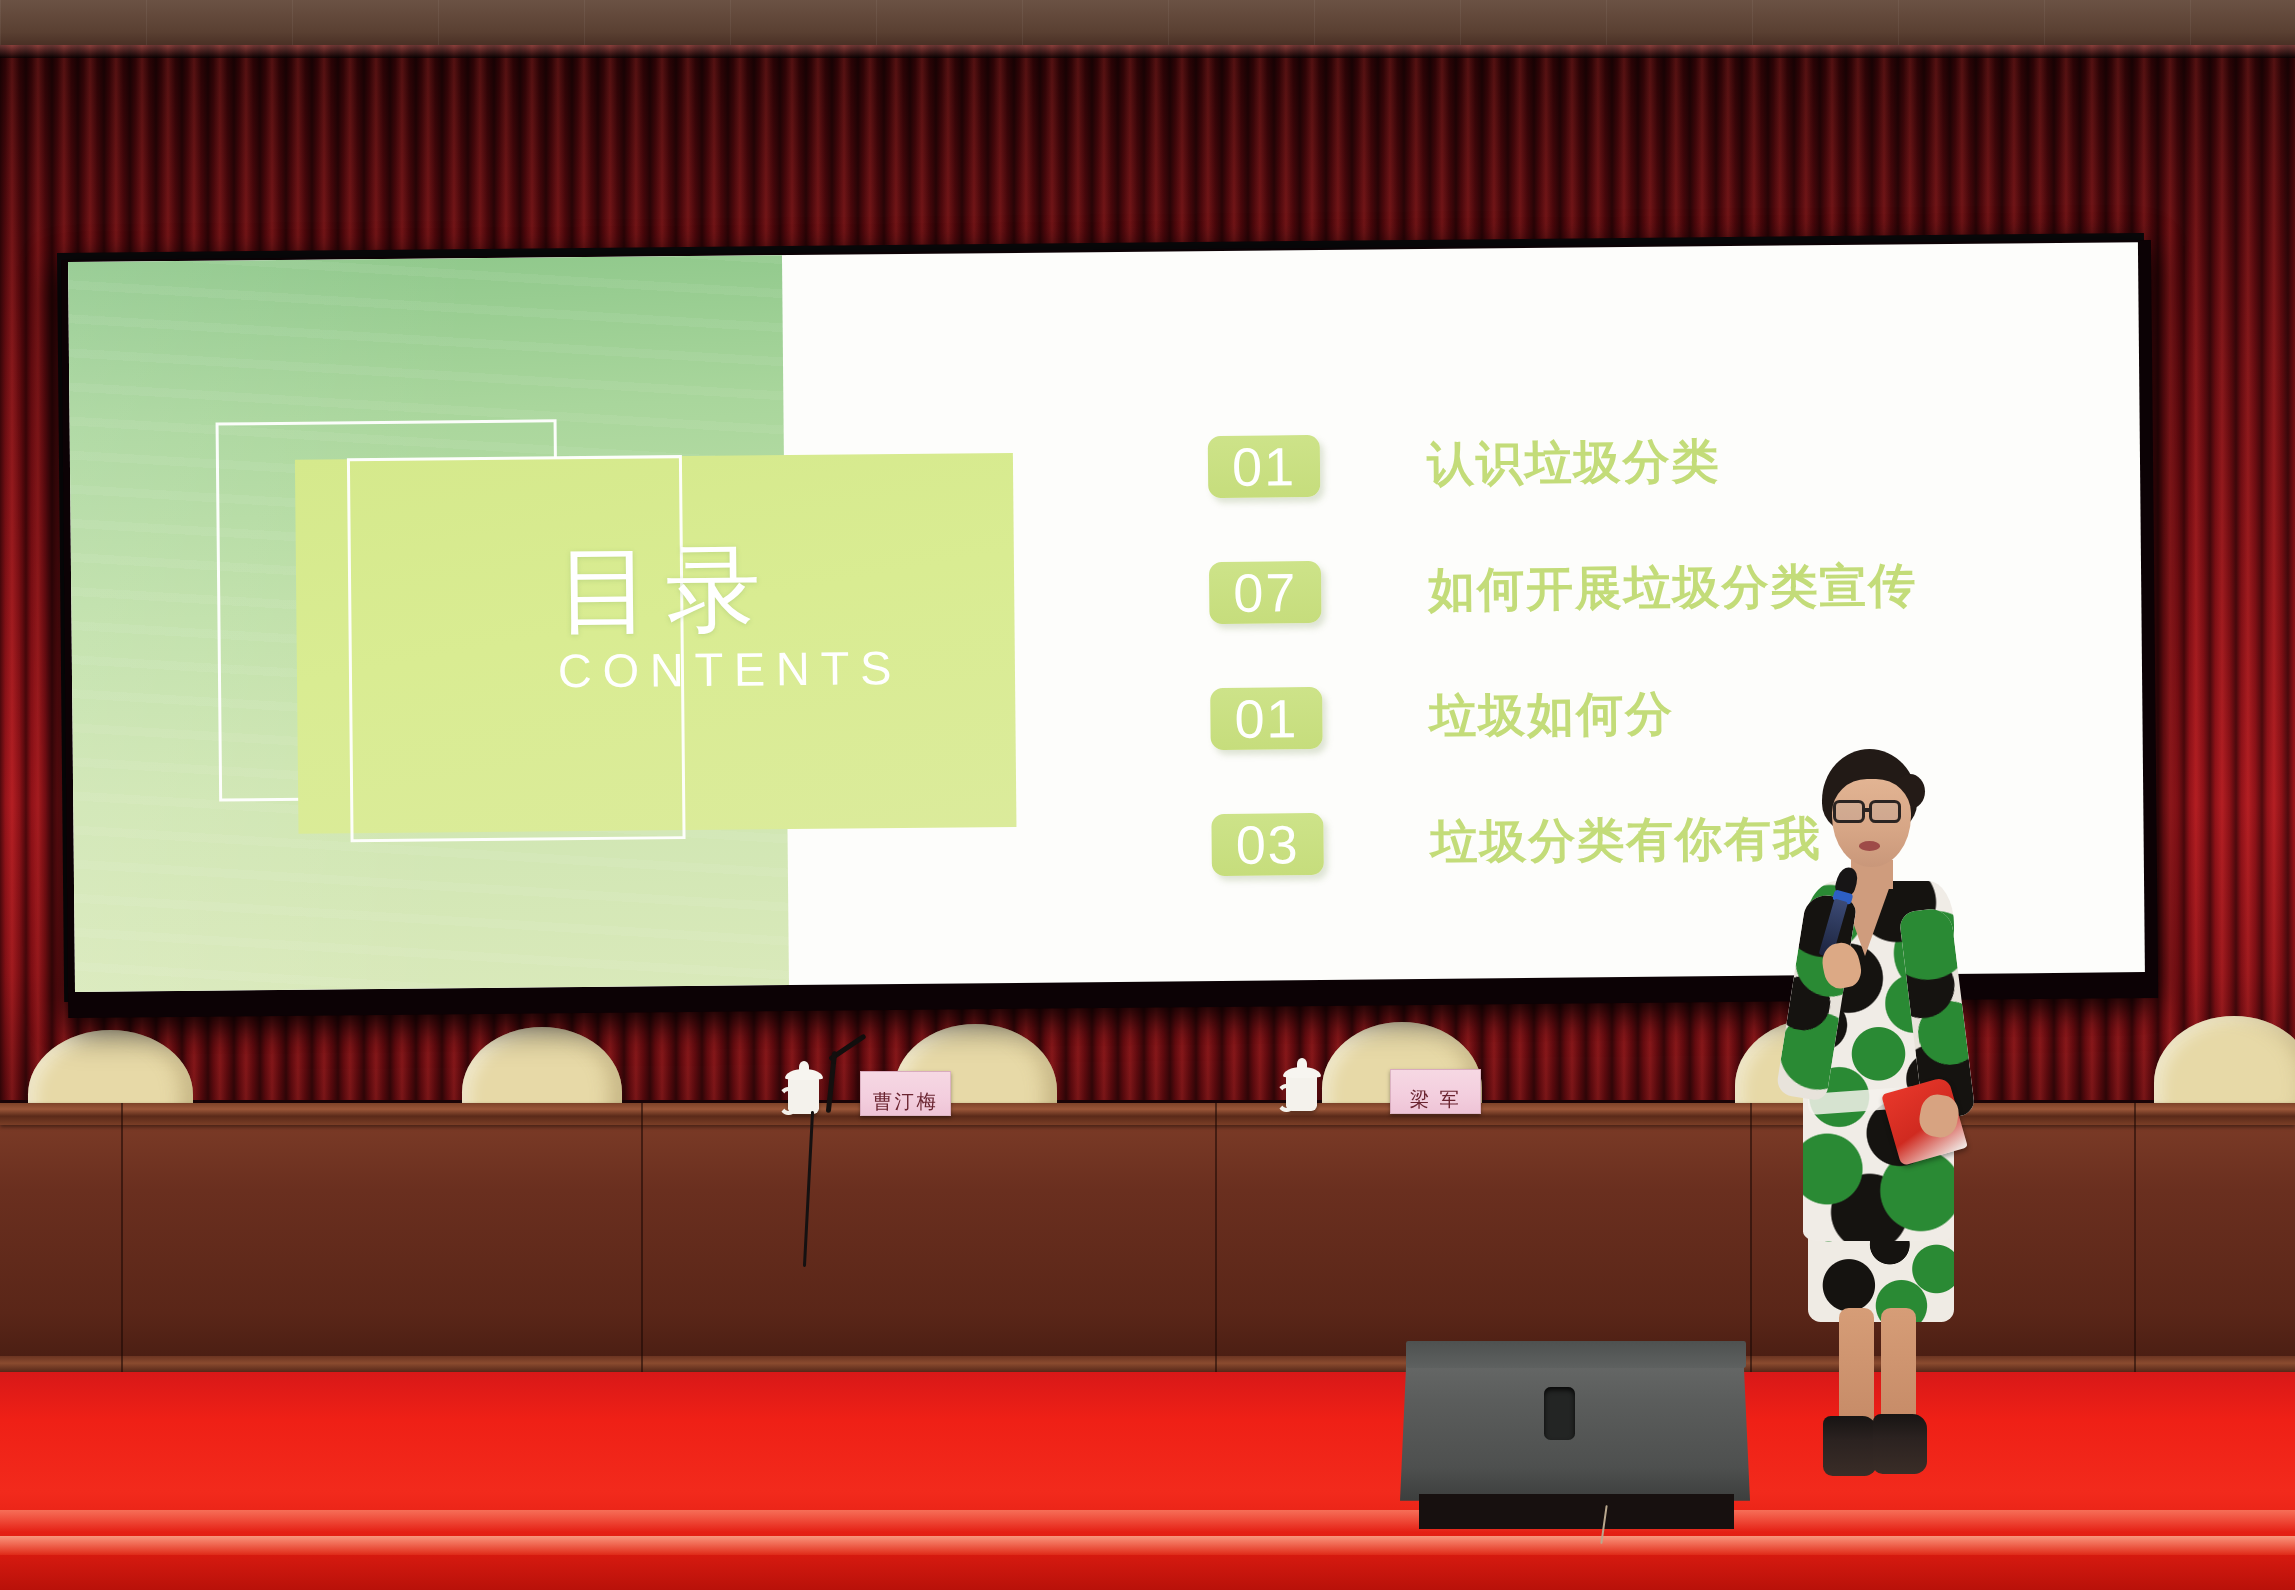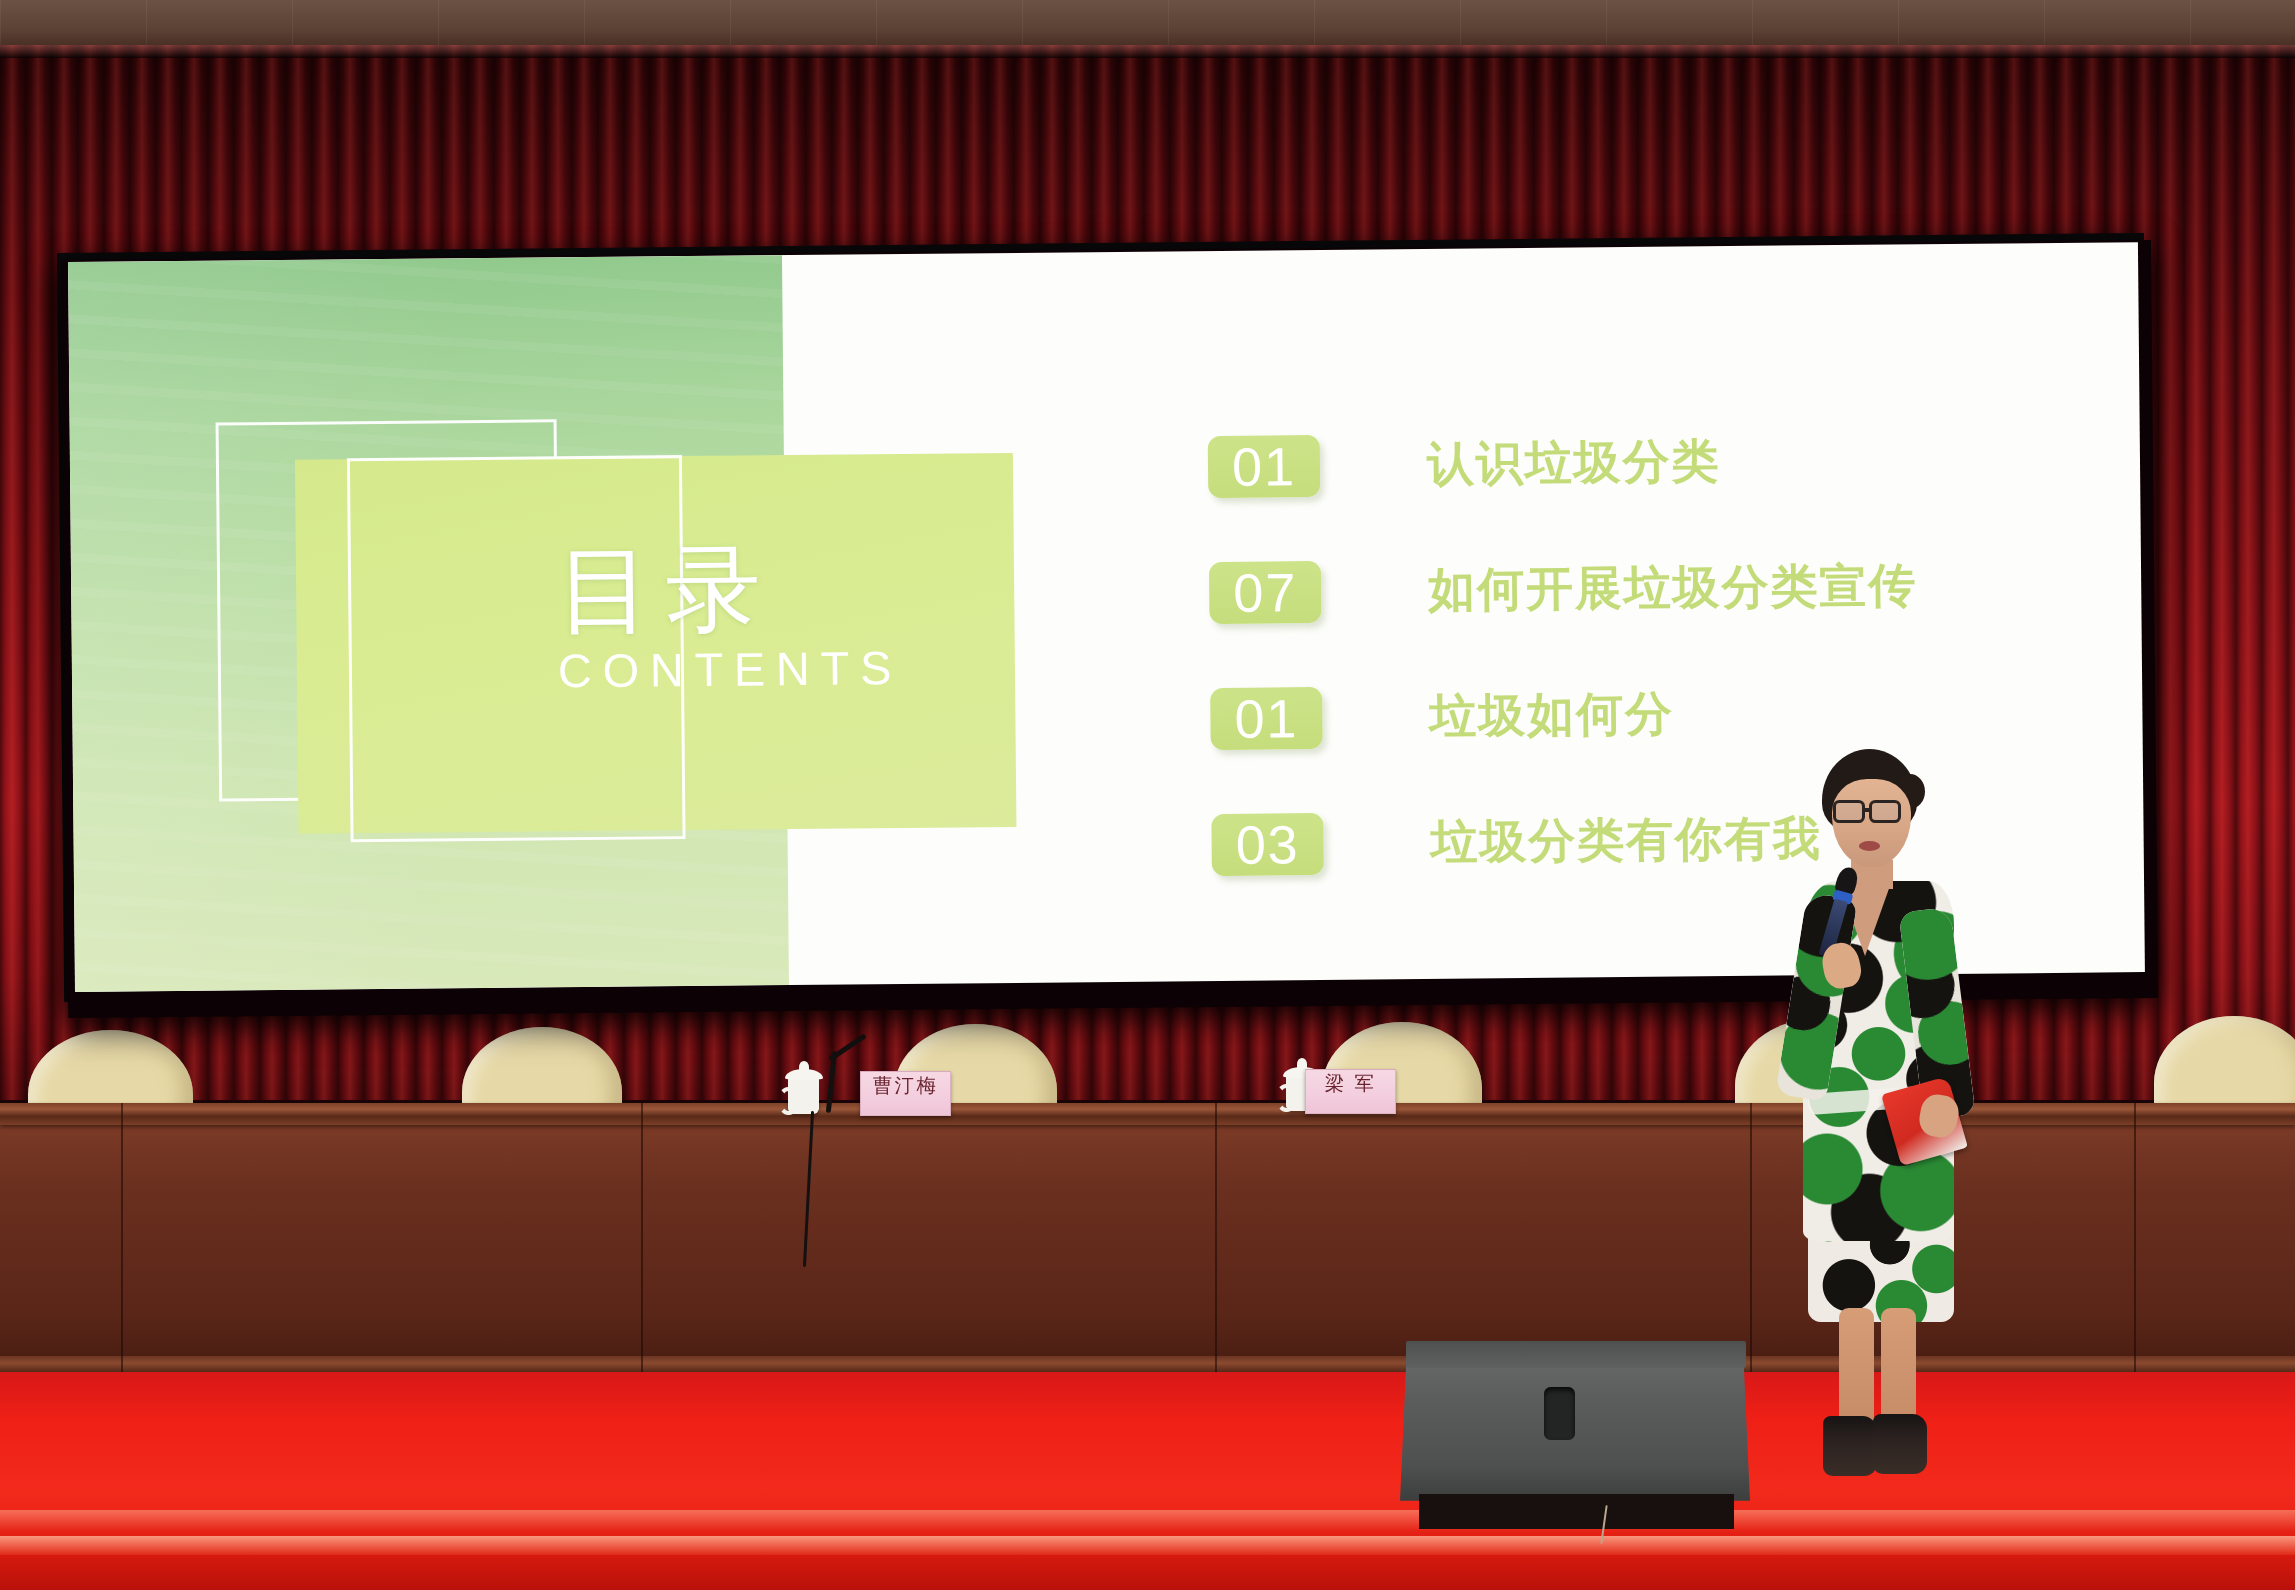--- a/index.html
+++ b/index.html
@@ -100,21 +100,21 @@
     background:linear-gradient(180deg,#d81818 0%,#ef2016 22%,#f22a1c 55%,
                                #e11d12 78%,#b81109 100%); }
   .carpet:after{ content:""; position:absolute; left:0; bottom:58px; right:0; height:22.4px;
     background:linear-gradient(180deg,rgba(255,170,140,.55),rgba(255,110,80,0)); }
   .carpet-lip{ position:absolute; left:0; top:1536px; width:2295px; height:19.4px;
     background:linear-gradient(180deg,rgba(255,190,160,.75),rgba(250,90,50,.25)); }
 
   
   .nameplate{ position:absolute; width:91px; height:45px;
     background:linear-gradient(180deg,#f6d8e3 0%,#f3cede 60%,#eec4d6 100%);
-    border:1px solid rgba(190,140,160,.45); display:flex; align-items:flex-start;
+    border:1px solid rgba(190,140,160,.45); display:flex; align-items:flex-end;
     justify-content:center; box-shadow:0 1.9px 3.9px rgba(0,0,0,.35); }
   .nameplate span{ font-size:19.4px; color:#6a2430; letter-spacing:2.4px; white-space:nowrap; }
 
   
   .mug{ position:absolute; width:31px; height:38px; background:#f4f2ec;
     border-radius:3.9px 3.9px 5.8px 5.8px; box-shadow:0 1.9px 3.9px rgba(0,0,0,.35); }
   .mug:before{ content:""; position:absolute; left:-9.7px; top:10.7px; width:12.6px; height:20.4px;
     border:4.4px solid #f4f2ec; border-left-color:transparent; border-radius:50%; }
   .mug-lid{ position:absolute; width:38px; height:10.7px; background:#f7f5f0;
     border-radius:50%/90% 90% 18% 18%; }
@@ -326,21 +326,21 @@
   <div class="mug-lid" style="left:1283px; top:1067px;"></div>
   <div class="mug-knob" style="left:1297px; top:1058px;"></div>
 
   <div class="mic-arm"></div>
   <div class="mic-stem"></div>
   <div class="mic-cable"></div>
 
   <div class="nameplate" style="left:860px; top:1071px;">
     <span>曹汀梅</span>
   </div>
-  <div class="nameplate" style="left:1305px; top:1069px;">
+  <div class="nameplate" style="left:1390px; top:1069px;">
     <span>梁  军</span>
   </div>
 
   <div class="carpet"></div>
   <div class="carpet-lip"></div>
 
   <div class="monitor">
     <div class="face"></div>
     <div class="top"></div>
     <div class="handle"></div>

